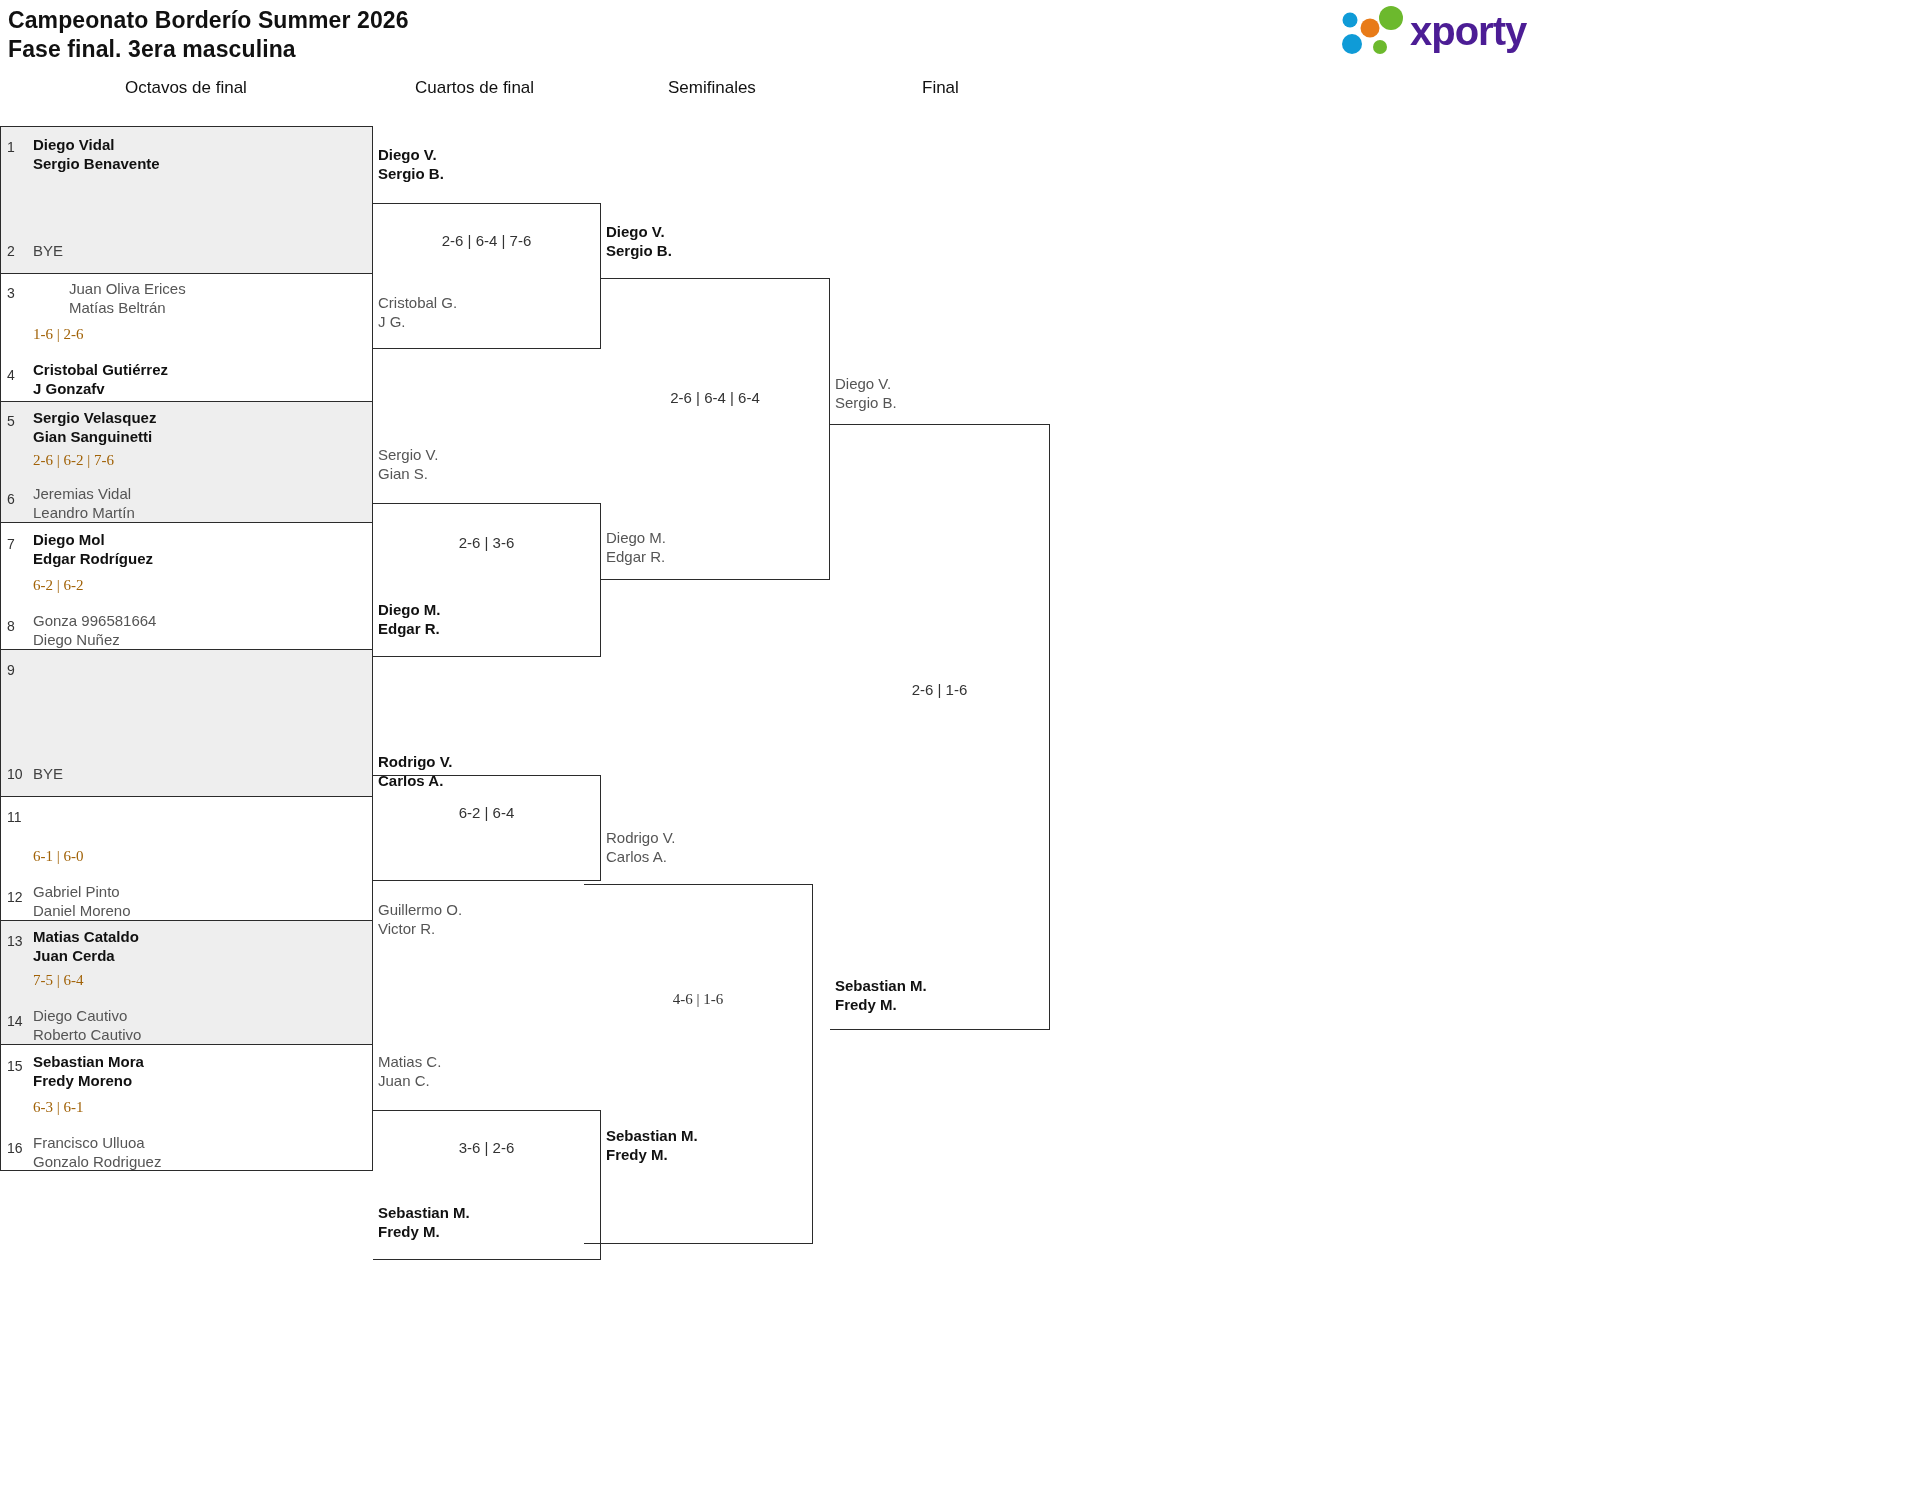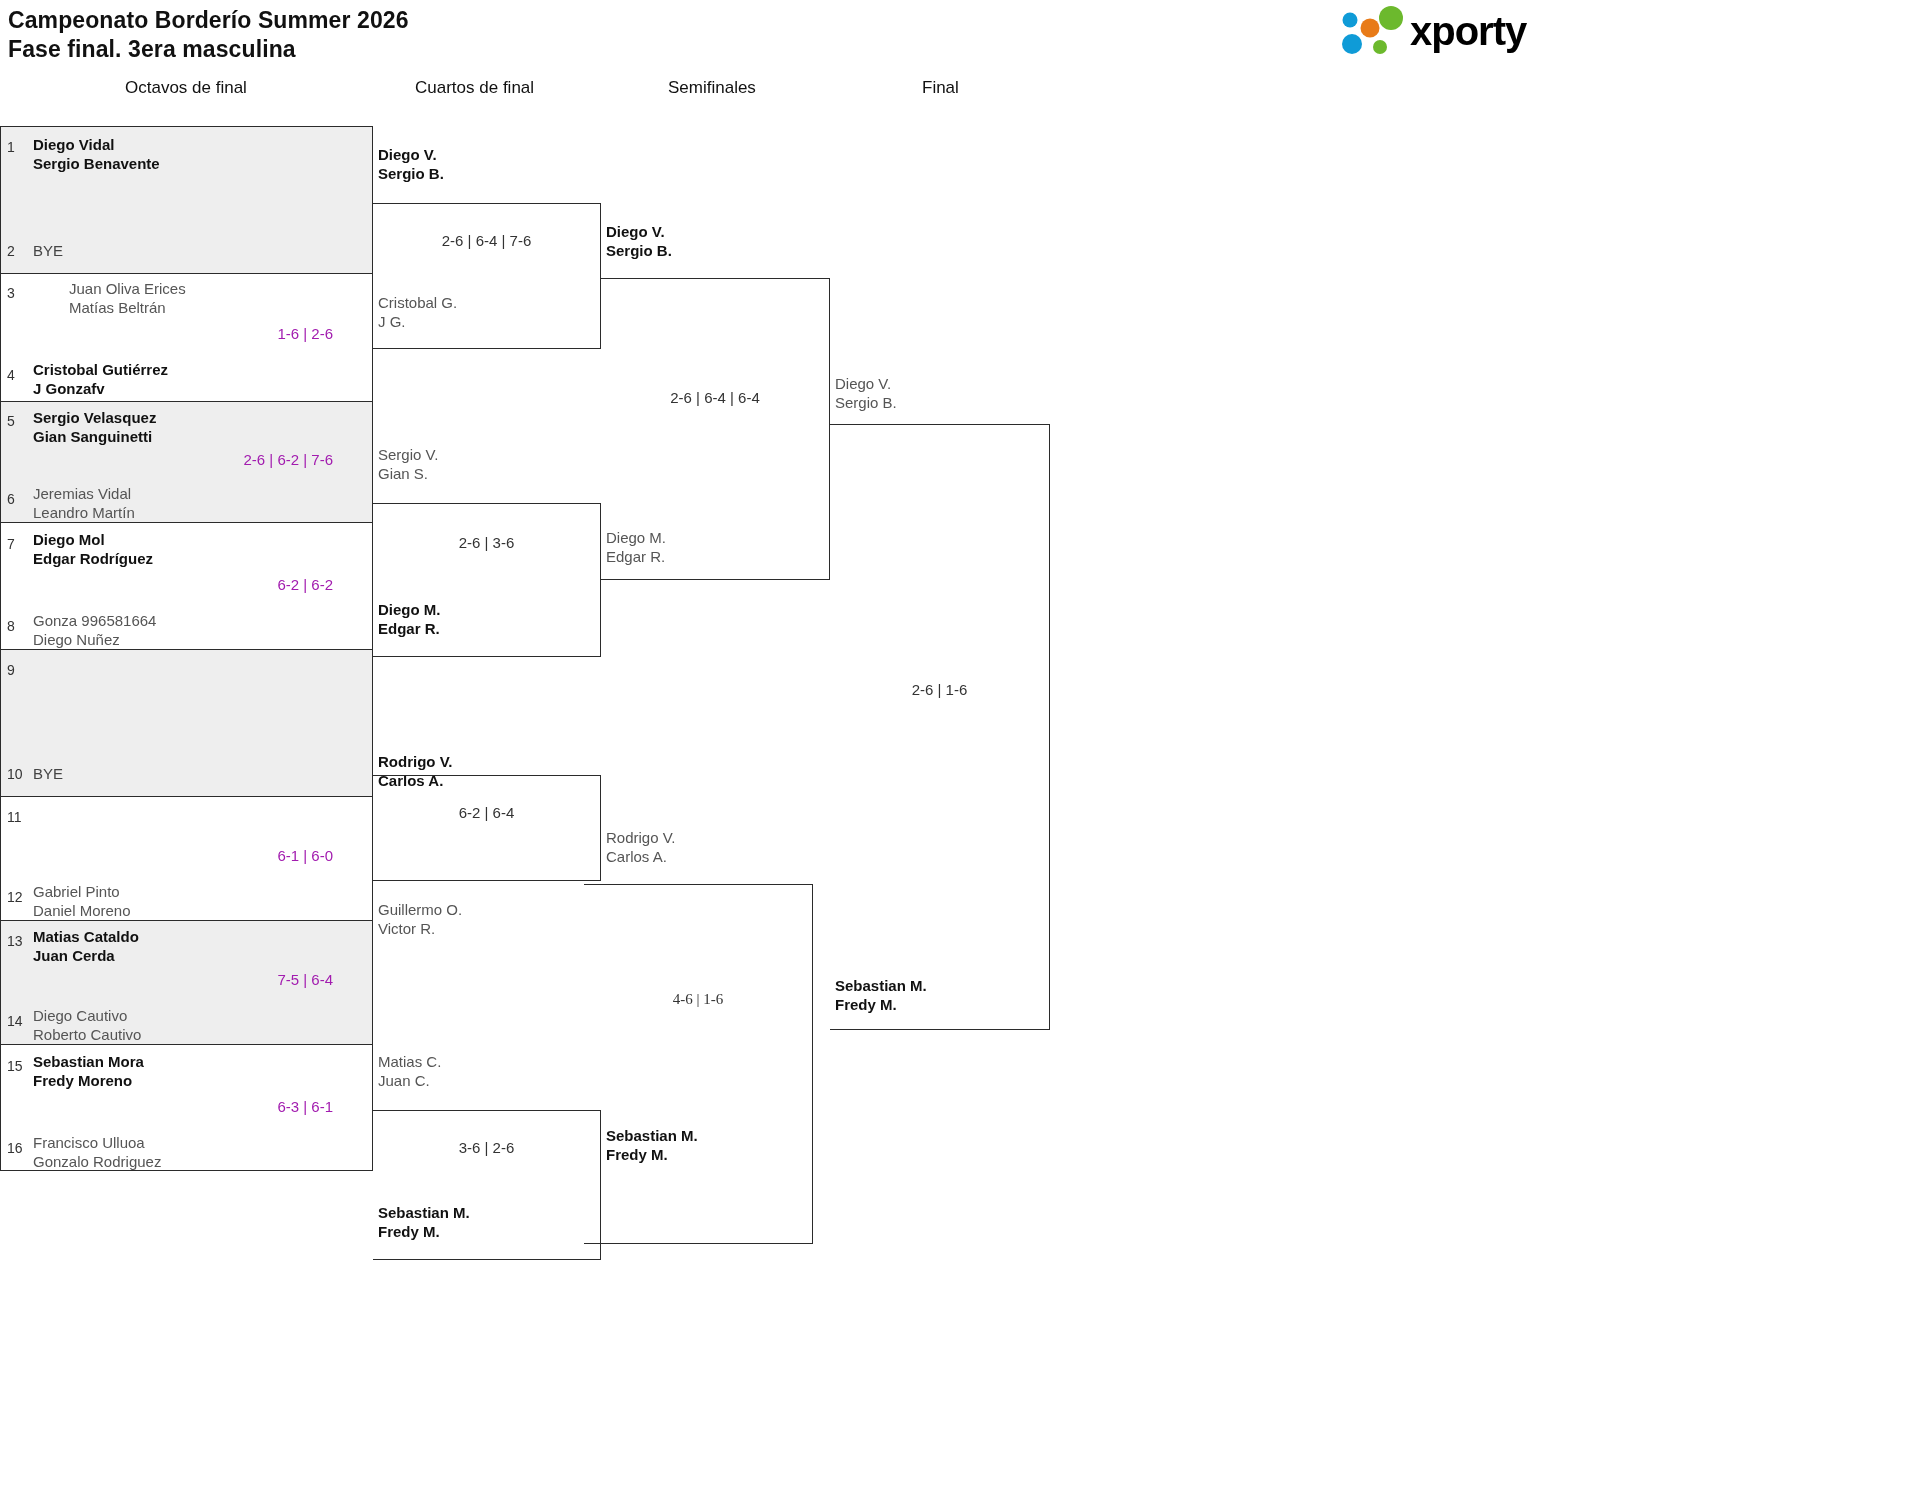--- a/index.html
+++ b/index.html
@@ -25,21 +25,21 @@
   .title-line {
     font-size: 23px; font-weight: 700; line-height: 29px;
     color: #111111; letter-spacing: 0.1px; white-space: nowrap;
   }
   #logo {
     position: absolute; right: 12px; top: 6px;
     width: 232px; height: 50px;
   }
   #logo-wordmark {
     position: absolute; left: 74px; top: 2px;
-    font-size: 40px; font-weight: 700; color: #000000;
+    font-size: 40px; font-weight: 700; color: #4c1d95;
     letter-spacing: -1px; line-height: 46px;
   }
 
   
   .round-header {
     position: absolute; top: 78px;
     font-size: 17px; font-weight: 400; color: #111111;
     white-space: nowrap;
   }
 
@@ -65,23 +65,24 @@
   .team {
     position: absolute; left: 32px; right: 8px;
     font-size: 15px; line-height: 19px;
   }
   .team .ln { display: block; white-space: nowrap; }
   .winner { color: #111111; font-weight: 700; }
   .loser  { color: #555555; font-weight: 400; }
 
   .score-r16 {
     position: absolute; left: 32px; width: 300px;
-    text-align: right;
-    font-size: 15px; color: #a21caf; line-height: 18px;
+    text-align: left;
+    font-size: 15px; color: #a16207; line-height: 18px;
     white-space: nowrap;
+    font-family: Liberation Serif, serif;
   }
   .bye-label {
     position: absolute;
     font-size: 15px; color: #444444; line-height: 18px;
   }
 
   
   .conn {
     position: absolute;
     border-top: 1.4px solid #2b2b2b;

